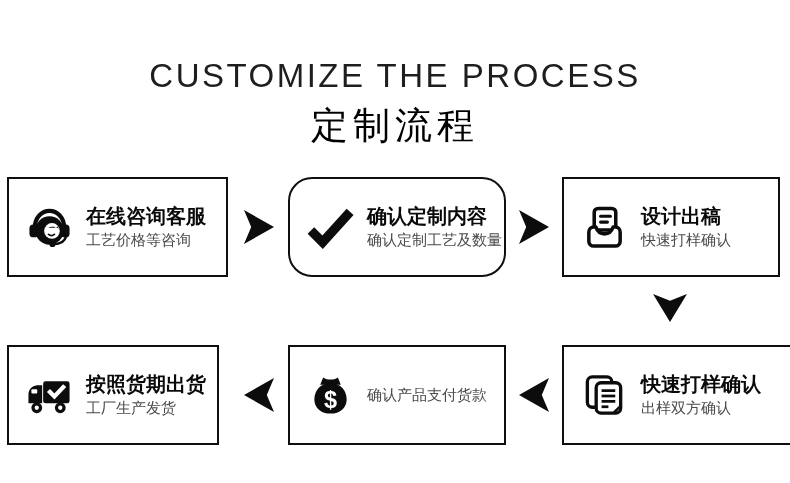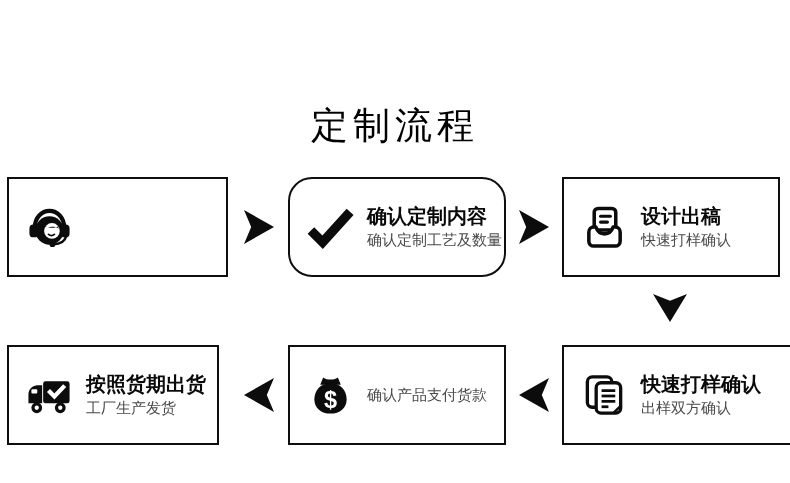--- a/index.html
+++ b/index.html
@@ -49,36 +49,41 @@
   .ar-2 { left: 519px; top: 210px; }
   .ar-d { left: 653px; top: 294px; }
   .ar-3 { left: 519px; top: 378px; }
   .ar-4 { left: 244px; top: 378px; }
 </style>
 </head>
 <body>
 
 <div class="stage">
 
+  <div class="title-en">CUSTOMIZE THE PROCESS</div>
   <div class="title-zh">定制流程</div>
 
   <div class="step-box pos-1">
     <span class="step-icon">
       <svg viewBox="0 0 48 48">
         <circle cx="24" cy="27" r="14.5" fill="#0c0c0c"></circle>
         <path d="M20 20 c5 4 12 4 15 1 c2 3 2 8 0 11 c1-8-2-10-6-9 c-5 1-9 0-11-2 Z" fill="#0c0c0c"></path>
         <circle cx="26.5" cy="27.5" r="8" fill="#ffffff"></circle>
         <path d="M18.5 21.5 c4 3.5 10 3.5 14 1.5 l1.5 4 c-1-4-6-4-9-3.5 c-3 .5-6-.5-6.5-2 Z" fill="#0c0c0c"></path>
         <path d="M23 31 q3 2.5 6 0" fill="none" stroke="#0c0c0c" stroke-width="1.8" stroke-linecap="round"></path>
         <path d="M9 24 C9 14 16 7 24 7 s15 7 15 17" fill="none" stroke="#0c0c0c" stroke-width="4.2" stroke-linecap="round"></path>
         <rect x="3.5" y="21" width="9" height="13" rx="4" fill="#0c0c0c"></rect>
         <rect x="35.5" y="21" width="9" height="13" rx="4" fill="#0c0c0c"></rect>
         <path d="M41 33 q-2 8-13 8" fill="none" stroke="#0c0c0c" stroke-width="2.6" stroke-linecap="round"></path>
         <circle cx="27" cy="41" r="3" fill="#0c0c0c"></circle>
       </svg>
+    </span>
+    <span class="step-text">
+      <span class="step-title">在线咨询客服</span>
+      <span class="step-sub">工艺价格等咨询</span>
     </span>
   </div>
 
   <span class="arrow arrow-right ar-1"></span>
 
   <div class="step-box pos-2">
     <span class="step-icon">
       <svg viewBox="0 0 48 48">
         <path d="M4 27 L16 39 L44 8" fill="none" stroke="#0c0c0c" stroke-width="9.5" stroke-linejoin="miter"></path>
       </svg>

